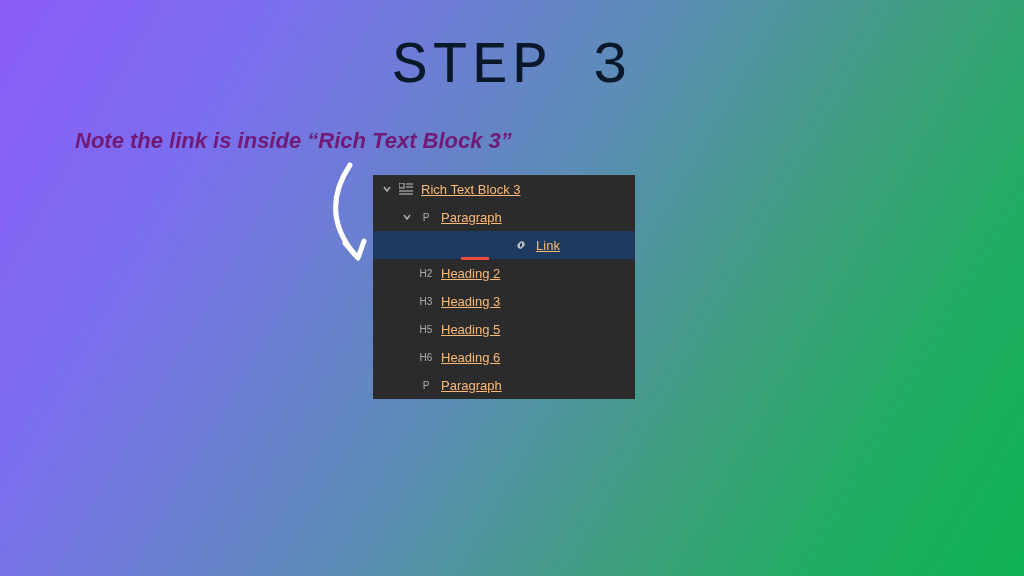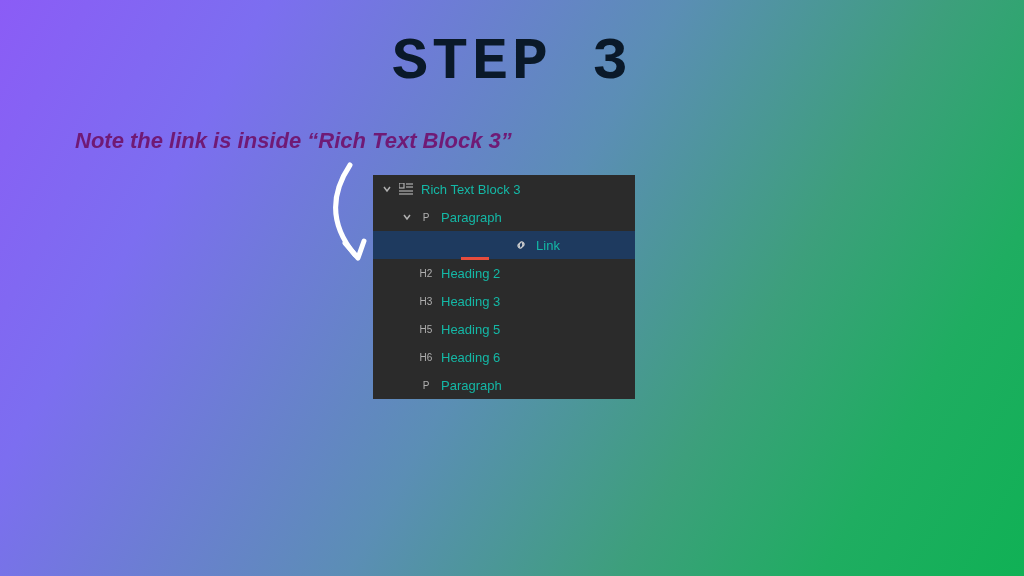--- a/index.html
+++ b/index.html
@@ -7,25 +7,25 @@
       width: 1024px;
       height: 576px;
       background: linear-gradient(120deg, #8b5cf6 0%, #7c6ef0 20%, #5b8eb5 50%, #3d9f7c 70%, #1fad61 85%, #10b155 100%);
       font-family: -apple-system, BlinkMacSystemFont, 'Segoe UI', sans-serif;
       position: relative;
       overflow: hidden;
     }
     .step-title {
       font-family: 'Courier New', Courier, monospace;
       font-size: 60px;
-      font-weight: 700;
+      font-weight: 400;
       color: #0a1929;
       text-align: center;
+      padding-top: 32px;
       letter-spacing: 4px;
-      margin-top: 28px;
     }
     .annotation {
       position: absolute;
       top: 128px;
       left: 75px;
       color: #701a75;
       font-weight: 900;
       font-size: 22px;
       font-style: italic;
       font-family: 'Arial Black', 'Arial', sans-serif;
@@ -75,21 +75,22 @@
       height: 14px;
       margin-right: 6px;
       display: inline-flex;
       align-items: center;
       justify-content: center;
       color: #b0b0b0;
       font-size: 10px;
       font-family: 'Arial', sans-serif;
     }
     .row-label {
-      color: #14b8a6;
+      color: #fdba74;
+      text-decoration: underline;
     }
     .indent-1 { padding-left: 28px; }
     .indent-2 { padding-left: 48px; justify-content: center; }
     .underline-red {
       position: absolute;
       height: 3px;
       background: #e74c3c;
       width: 28px;
       left: 88px;
       top: 82px;

